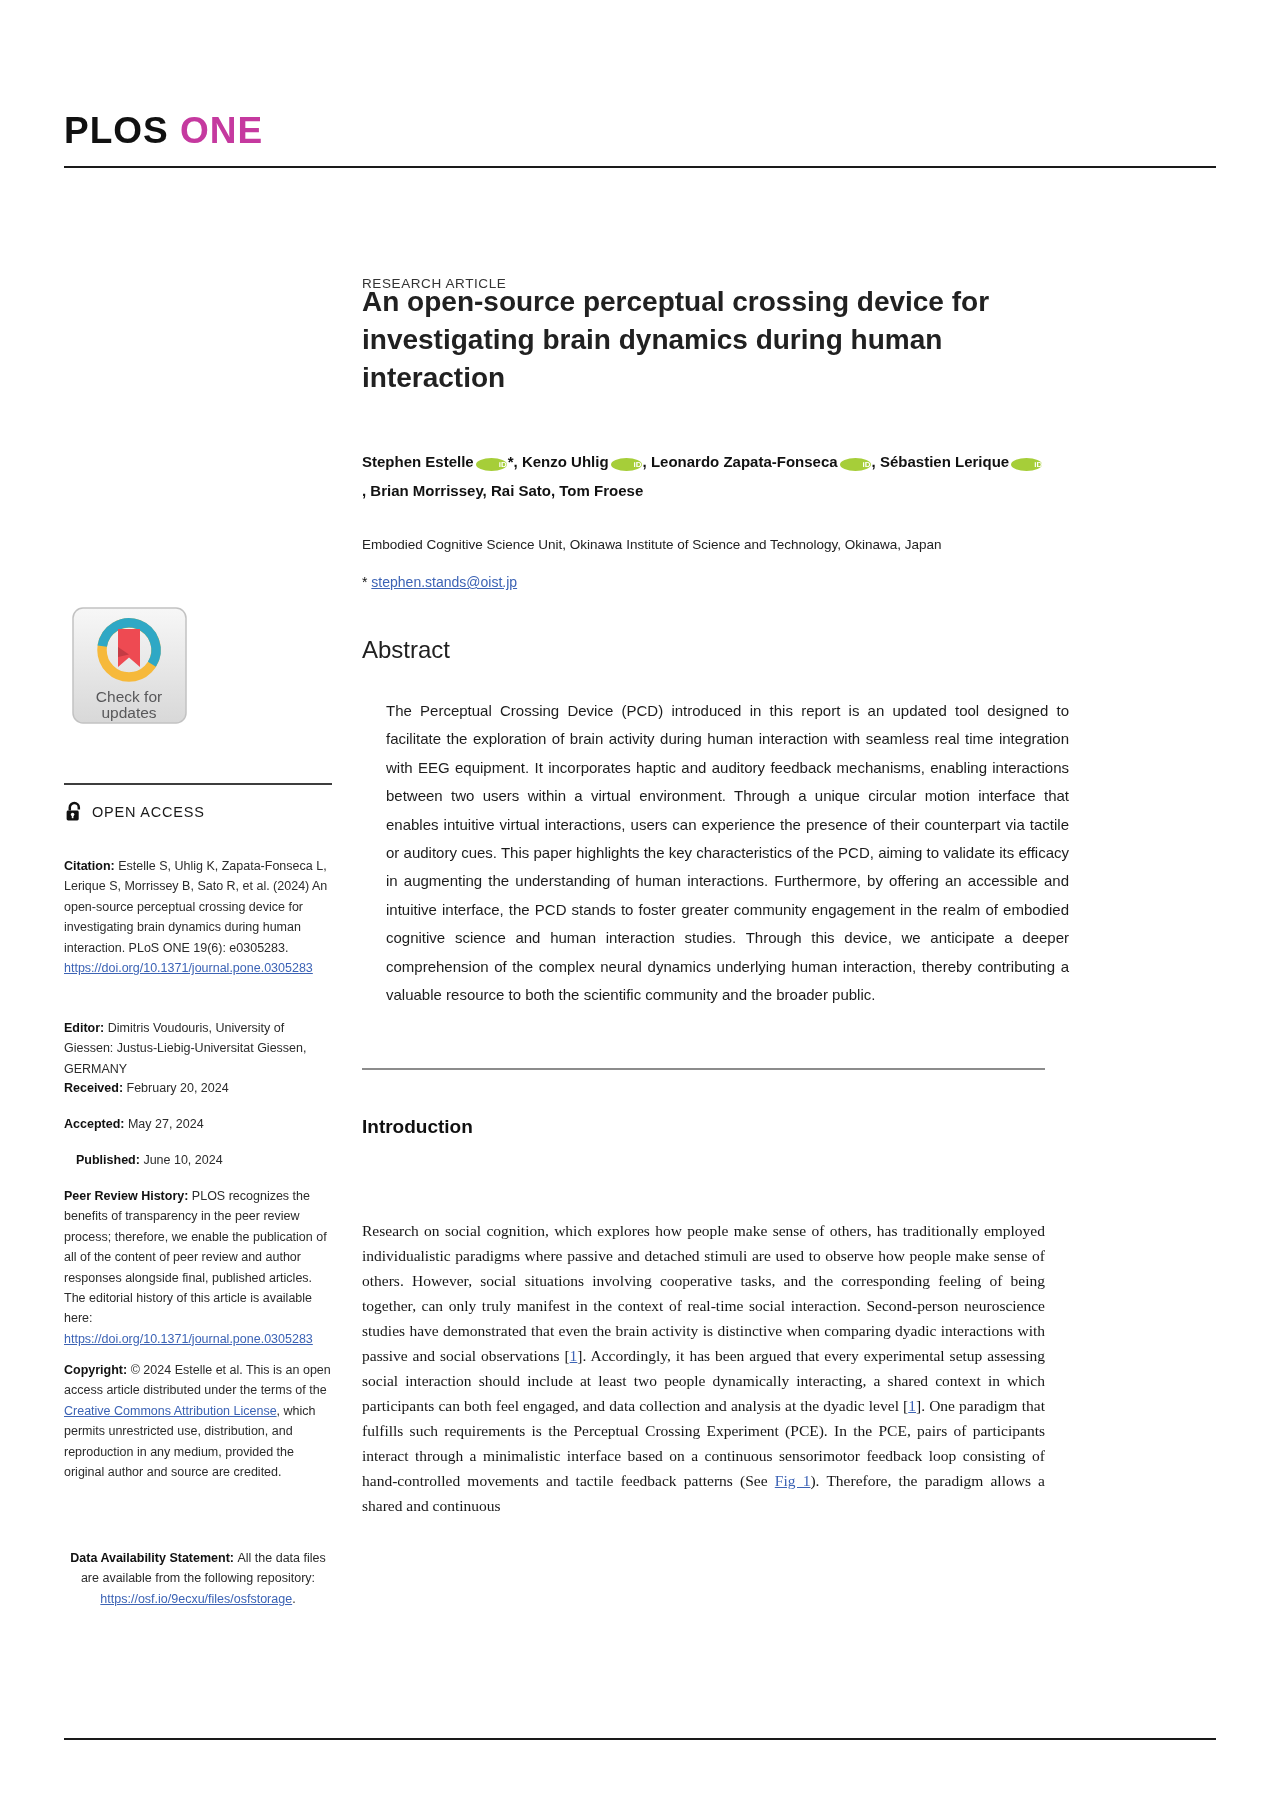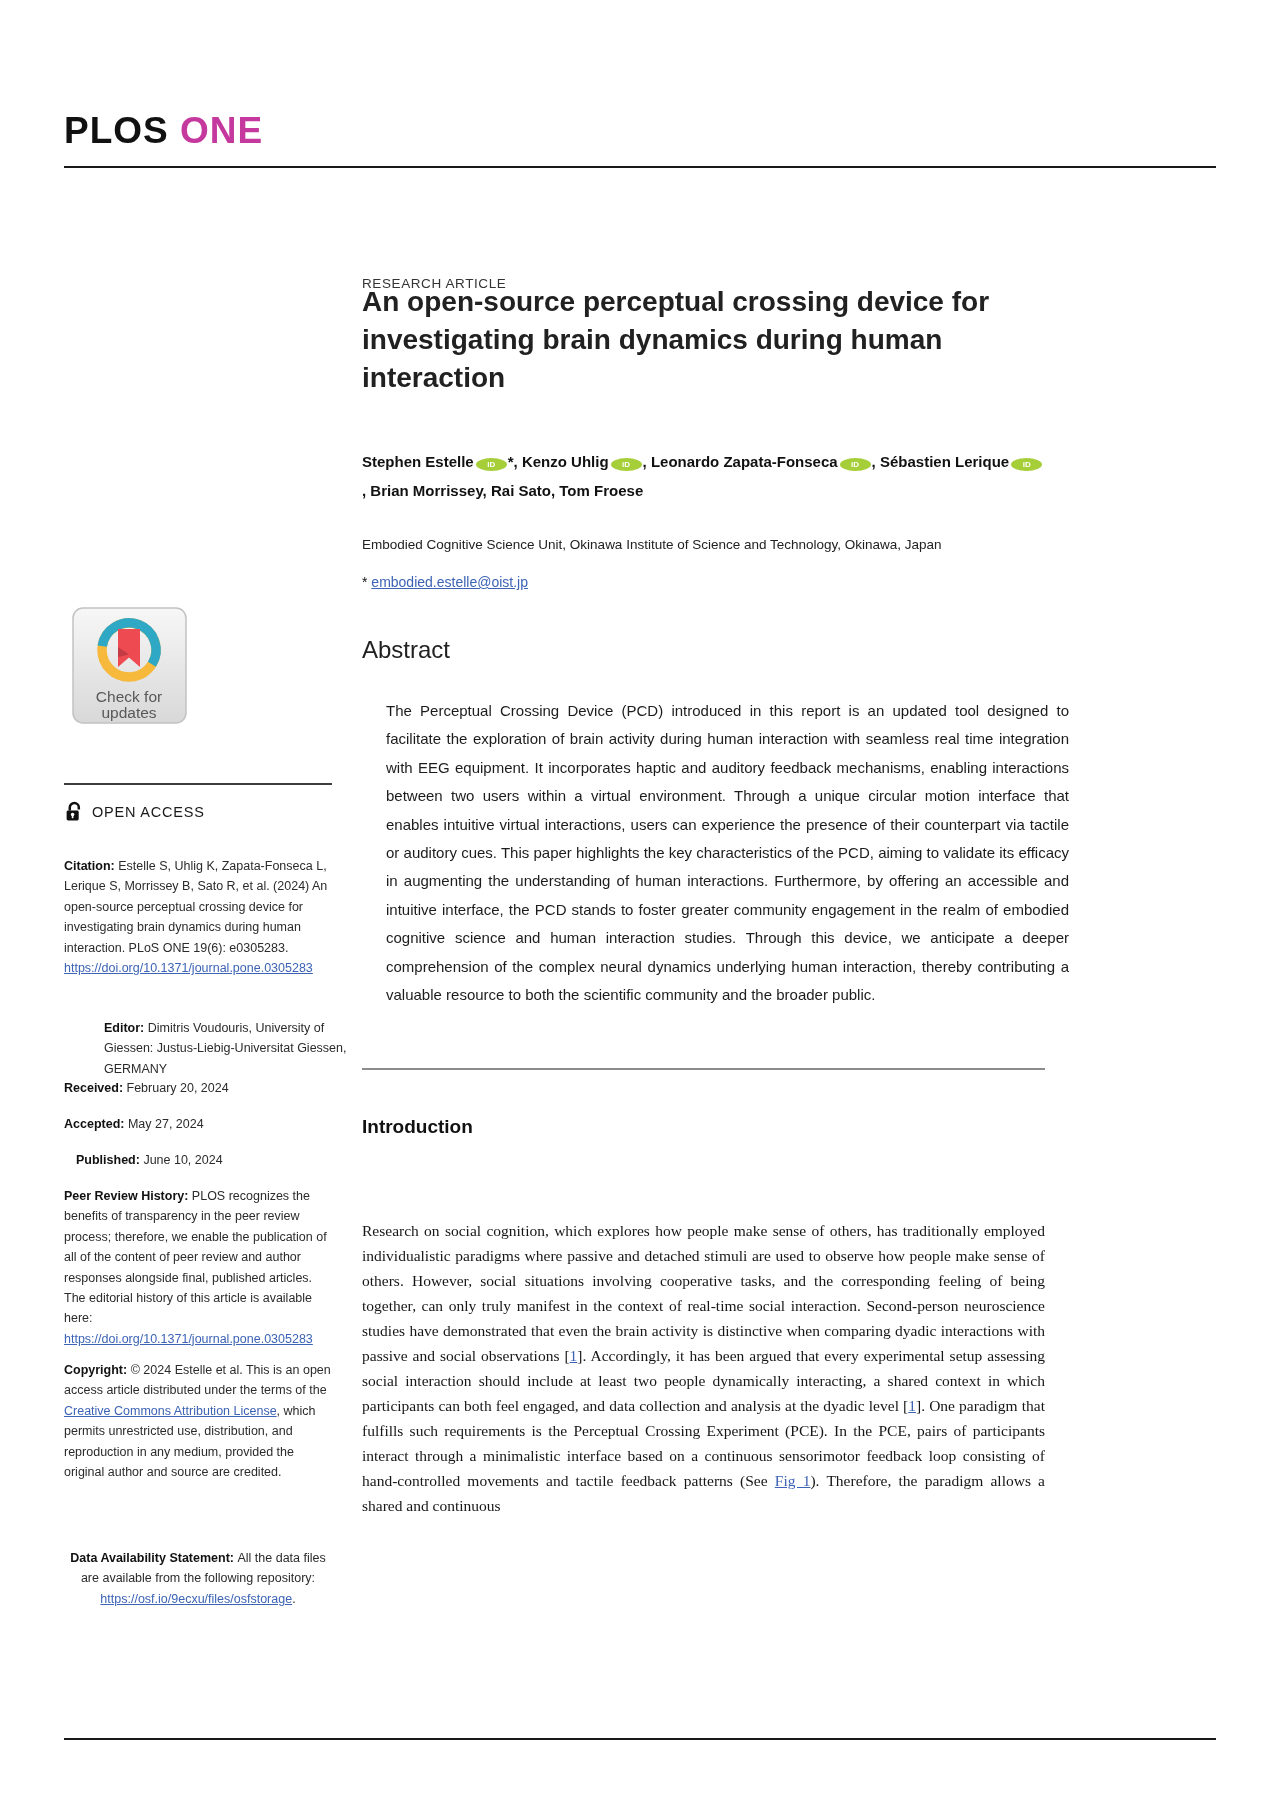--- a/index.html
+++ b/index.html
@@ -13,21 +13,21 @@
   .logo .one { color:#C5399F; }
   .header-rule { position:absolute; left:64px; top:166px; width:1152px; height:2px; background:#1a1a1a; }
 
   
   .main-col { position:absolute; left:362px; top:0; width:683px; }
   .kicker { position:absolute; left:0; top:276px; font-size:13.5px; letter-spacing:.6px; color:#333; }
   .title { position:absolute; left:0; top:283px; width:655px; font-size:28px; line-height:38px; font-weight:700; color:#212121; }
   .authors { position:absolute; left:0; top:450px; width:683px; font-size:15px; line-height:23px; font-weight:700; color:#111; }
   .orcid {
     display:inline-block; width:31px; height:13px; border-radius:50%;
-    background:#A6CE39; color:#fff; font-size:8px; line-height:13px; text-align:center;
+    background:#A6CE39; color:#fff; font-size:8px; line-height:13px; text-align:right;
     font-weight:700; margin:0 1px 8px 2px; vertical-align:0px;
   }
   .affiliation { position:absolute; left:0; top:537px; font-size:13.5px; color:#222; }
   .corresponding { position:absolute; left:0; top:574px; font-size:14px; color:#111; }
   a, .link { color:#3C63B5; text-decoration:underline; cursor:pointer; }
   .abstract-h { position:absolute; left:0; top:636px; font-size:24px; font-weight:400; color:#212121; }
   .abstract-p { position:absolute; left:0; top:697px; width:683px; font-size:15px; line-height:28.4px; text-align:justify; color:#1c1c1c;margin-left:24px; }
   .section-divider { position:absolute; left:0; top:1068px; width:683px; height:2px; background:#8C8C8C; }
   .intro-h { position:absolute; left:0; top:1116px; font-size:19px; font-weight:700; color:#111; }
   .intro-p {
@@ -41,21 +41,21 @@
   .badge {
     position:absolute; left:8px; top:607px; width:115px; height:117px; cursor:pointer;
   }
   .sb-rule { position:absolute; left:0; top:783px; width:268px; height:2px; background:#3d3d3d; }
   .open-access { position:absolute; left:0; top:801px; display:flex; align-items:flex-end; gap:7px; }
   .open-access .oa-label { font-size:14.5px; font-weight:500; letter-spacing:.8px; color:#1a1a1a; }
   .sb-block { position:absolute; left:0; width:268px; }
   .sb-block b { color:#111; }
   .sb-block a { overflow-wrap:anywhere; }
   .sb-citation { top:856px; }
-  .sb-editor { top:1018px;margin-left:40px; }
+  .sb-editor { top:1018px; }
   .sb-received { top:1078px; }
   .sb-accepted { top:1114px; }
   .sb-published { top:1150px;padding-left:12px; }
   .sb-peer { top:1186px; }
   .sb-copyright { top:1360px; }
   .sb-data { top:1548px;text-align:center; }
 
   
   .footer-rule { position:absolute; left:64px; top:1738px; width:1152px; height:1.6px; background:#1a1a1a; }
   .footer-row { position:absolute; left:64px; top:1814px; width:1152px; font-size:18px; color:#1c1c1c; display:flex; }
@@ -122,21 +122,21 @@
   </div>
 
   <div class="main-col">
     <div class="kicker">RESEARCH ARTICLE</div>
     <h1 class="title">An open-source perceptual crossing device for investigating brain dynamics during human interaction</h1>
 
     <p class="authors"><span>Stephen Estelle</span><span class="orcid">iD</span><span>*, </span><span>Kenzo Uhlig</span><span class="orcid">iD</span><span>, </span><span>Leonardo Zapata-Fonseca</span><span class="orcid">iD</span><span>, </span><span>Sébastien Lerique</span><span class="orcid">iD</span><span>, </span><span>Brian Morrissey</span><span>, </span><span>Rai Sato</span><span>, </span><span>Tom Froese</span></p>
 
     <p class="affiliation">Embodied Cognitive Science Unit, Okinawa Institute of Science and Technology, Okinawa, Japan</p>
 
-    <p class="corresponding"><span>* </span><a>embodied.estelle@oist.jp</a></p>
+    <p class="corresponding"><span>* </span><a>stephen.stands@oist.jp</a></p>
 
     <h2 class="abstract-h">Abstract</h2>
     <p class="abstract-p">The Perceptual Crossing Device (PCD) introduced in this report is an updated tool designed to facilitate the exploration of brain activity during human interaction with seamless real time integration with EEG equipment. It incorporates haptic and auditory feedback mechanisms, enabling interactions between two users within a virtual environment. Through a unique circular motion interface that enables intuitive virtual interactions, users can experience the presence of their counterpart via tactile or auditory cues. This paper highlights the key characteristics of the PCD, aiming to validate its efficacy in augmenting the understanding of human interactions. Furthermore, by offering an accessible and intuitive interface, the PCD stands to foster greater community engagement in the realm of embodied cognitive science and human interaction studies. Through this device, we anticipate a deeper comprehension of the complex neural dynamics underlying human interaction, thereby contributing a valuable resource to both the scientific community and the broader public.</p>
 
     <div class="section-divider"></div>
 
     <h2 class="intro-h">Introduction</h2>
     <p class="intro-p"><span>Research on social cognition, which explores how people make sense of others, has traditionally employed individualistic paradigms where passive and detached stimuli are used to observe how people make sense of others. However, social situations involving cooperative tasks, and the corresponding feeling of being together, can only truly manifest in the context of real-time social interaction. Second-person neuroscience studies have demonstrated that even the brain activity is distinctive when comparing dyadic interactions with passive and social observations [</span><a>1</a><span>]. Accordingly, it has been argued that every experimental setup assessing social interaction should include at least two people dynamically interacting, a shared context in which participants can both feel engaged, and data collection and analysis at the dyadic level [</span><a>1</a><span>]. One paradigm that fulfills such requirements is the Perceptual Crossing Experiment (PCE). In the PCE, pairs of participants interact through a minimalistic interface based on a continuous sensorimotor feedback loop consisting of hand-controlled movements and tactile feedback patterns (See </span><a>Fig 1</a><span>). Therefore, the paradigm allows a shared and continuous</span></p>
   </div>
 

